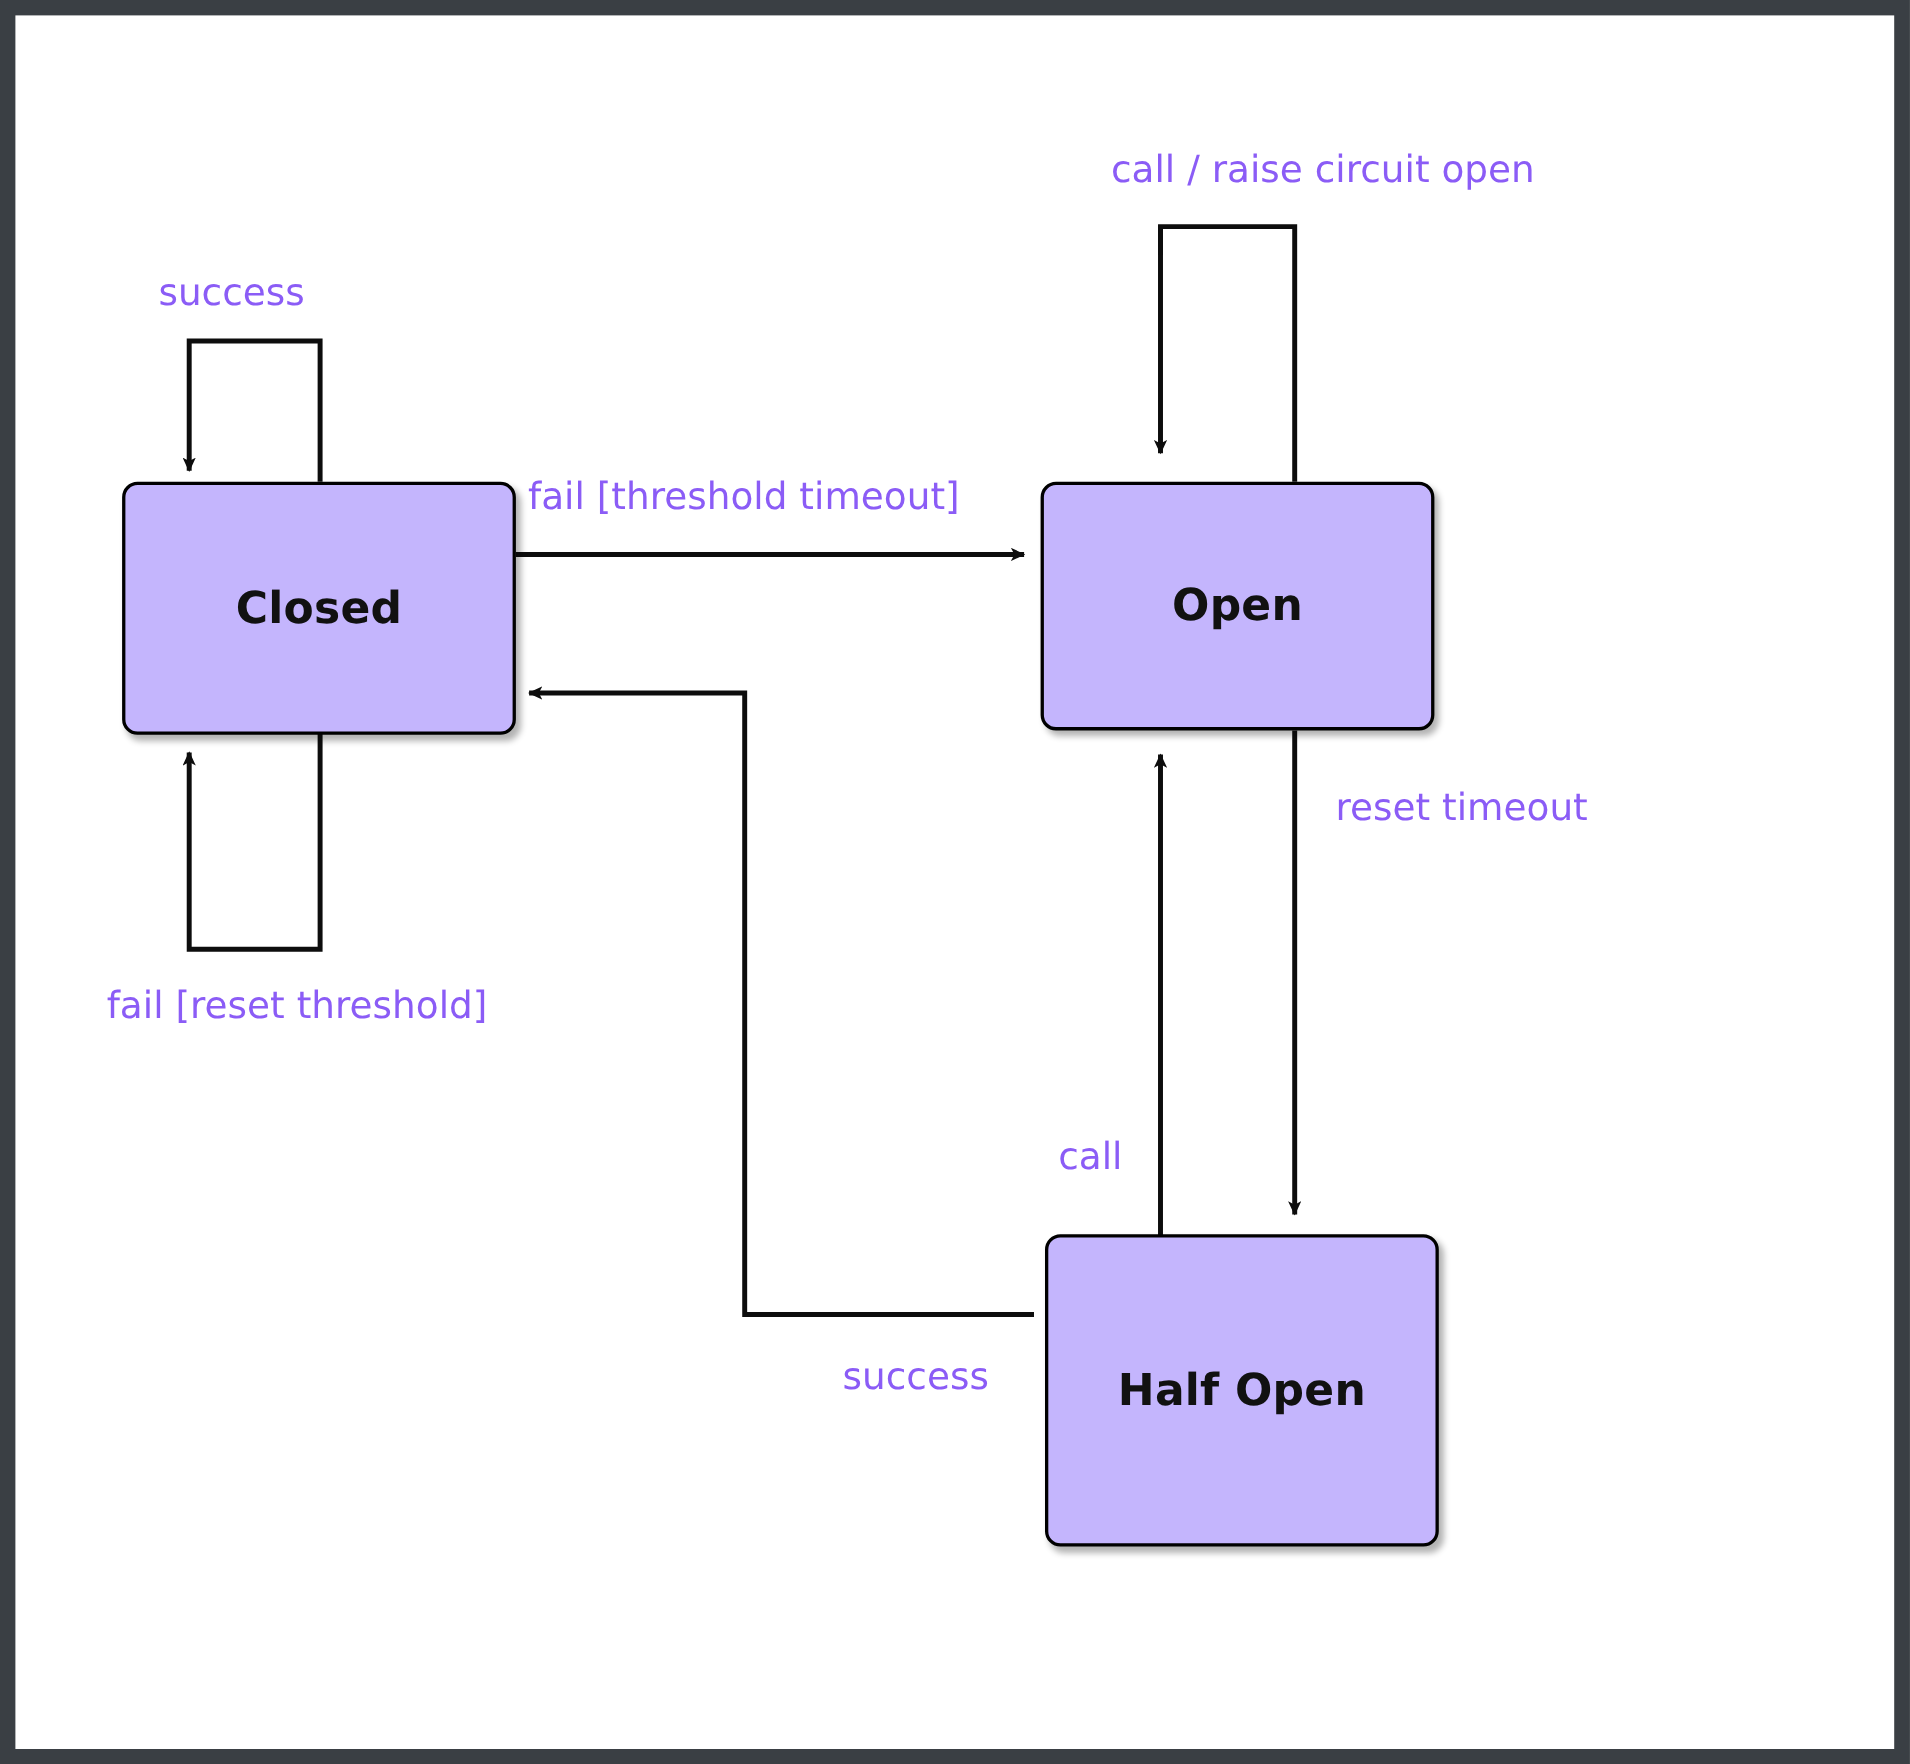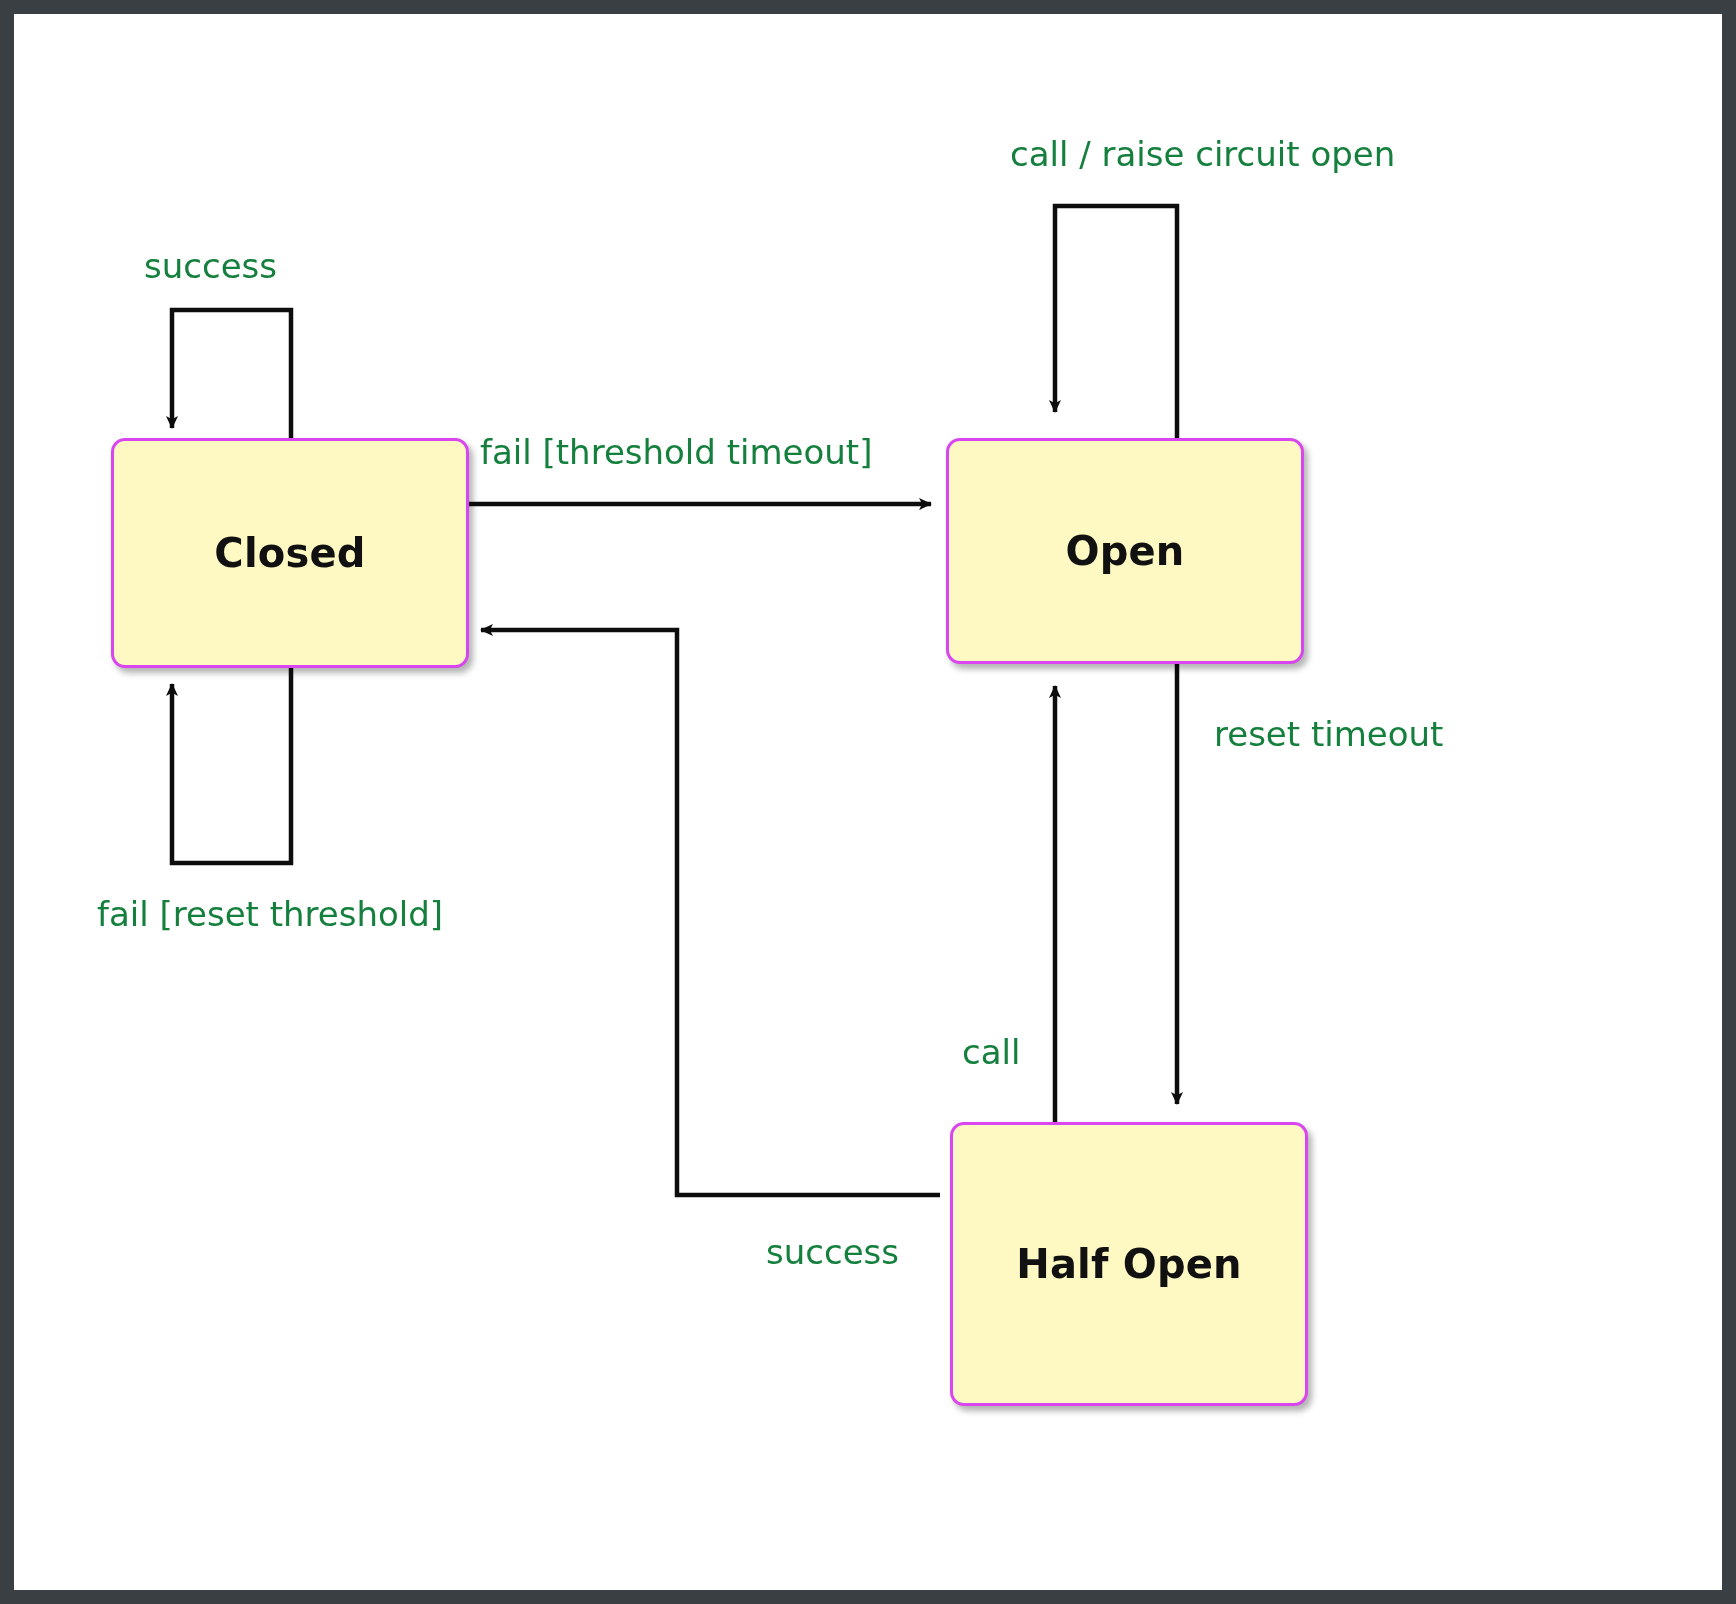--- a/index.html
+++ b/index.html
@@ -31,42 +31,42 @@
   svg#wires {
     position: absolute;
     left: 0; top: 0;
     width: 1708px;
     height: 1576px;
     pointer-events: none;
   }
   .state-node {
     position: absolute;
     box-sizing: border-box;
-    background: #fef9c3;
-    border: 3px solid #d946ef;
+    background: #c4b5fd;
+    border: 3px solid #000000;
     border-radius: 14px;
     display: flex;
     align-items: center;
     justify-content: center;
     box-shadow: 4px 5px 6px rgba(0,0,0,0.30);
     z-index: 3;
   }
   .state-label {
     font-family: "DejaVu Sans", sans-serif;
     font-weight: bold;
     font-size: 40px;
     color: #111111;
     letter-spacing: 0.2px;
     white-space: nowrap;
   }
   .edge-label {
     position: absolute;
     font-family: "DejaVu Sans", sans-serif;
     font-size: 34px;
-    color: #15803d;
+    color: #8b5cf6;
     white-space: nowrap;
     z-index: 4;
   }
 </style>
 </head>
 <body>
 
 <div id="frame">
   <div id="canvas">
 

